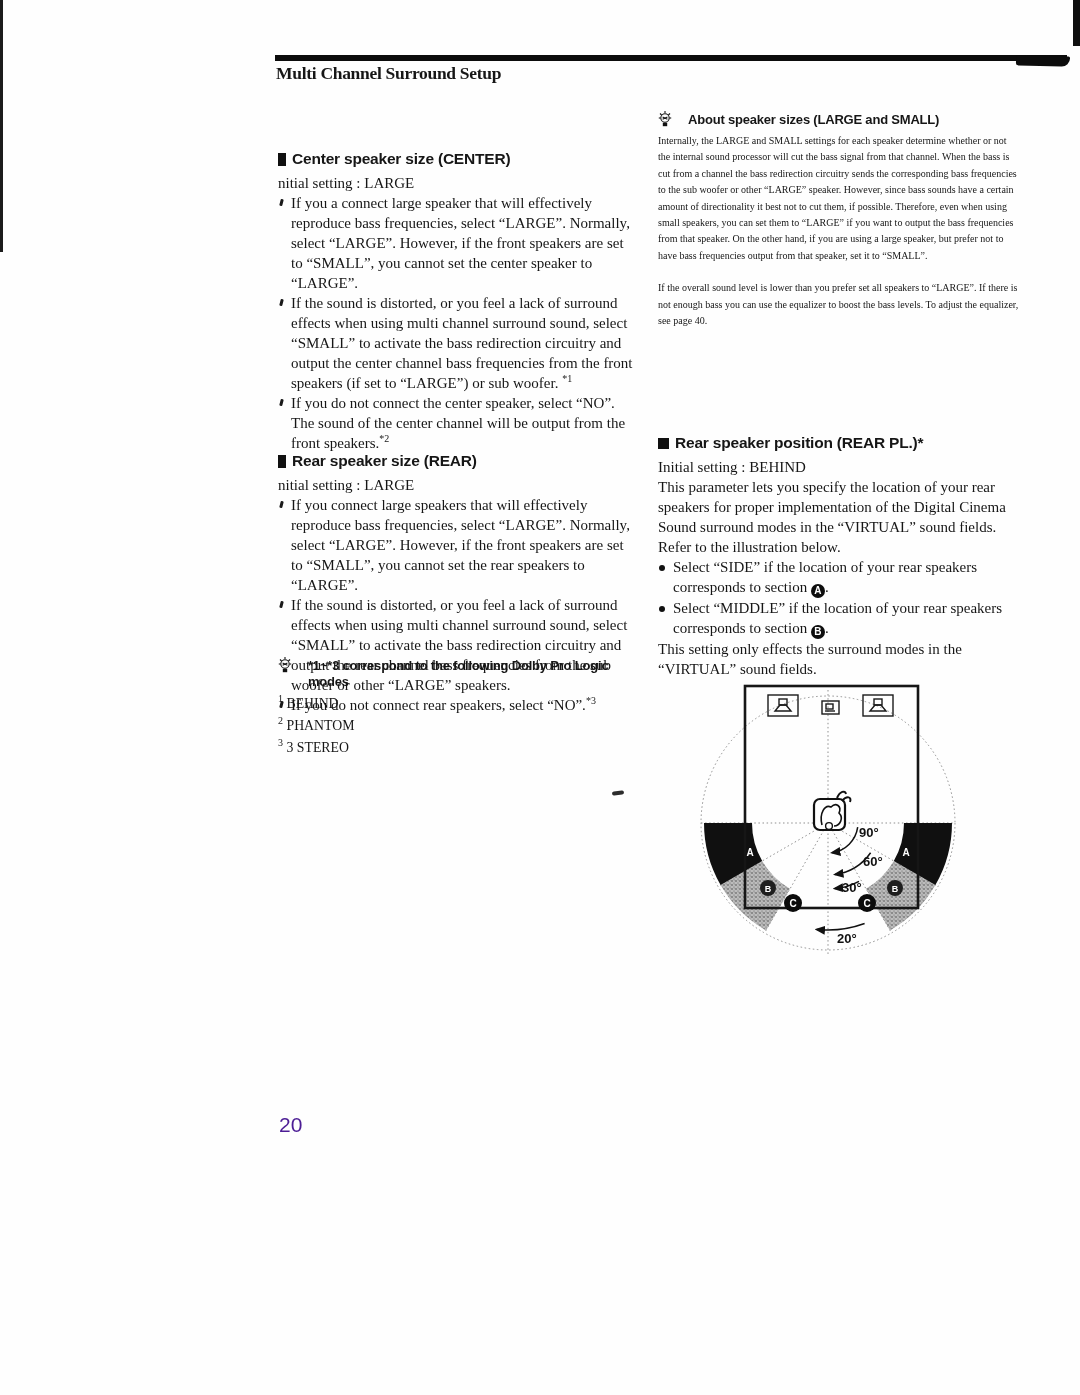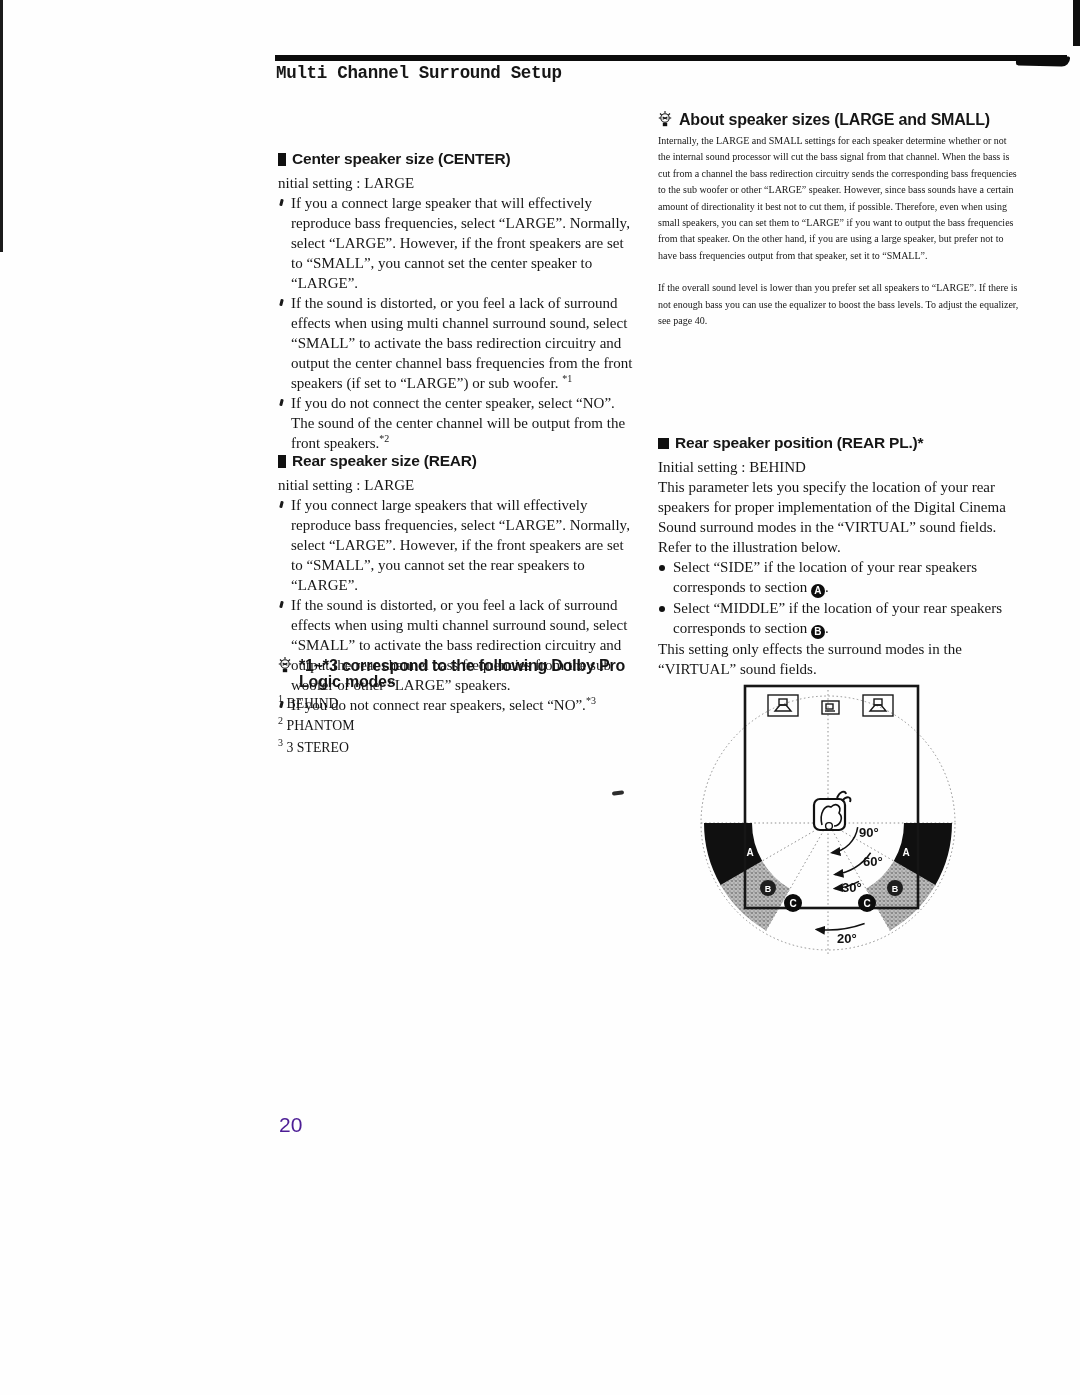--- a/index.html
+++ b/index.html
@@ -8,21 +8,21 @@
   .abs{position:absolute;}
 
   
   .edge-line{left:0;top:0;width:3px;height:252px;background:#1c1c1c;}
   .corner-mark{left:1073px;top:0;width:7px;height:46px;background:#0f0f0f;}
   .smudge{left:612px;top:791px;width:12px;height:4px;background:#2c2c2c;border-radius:2px;transform:rotate(-7deg);}
 
   
   .h-rule{left:275px;top:55px;width:792px;height:6px;background:#0c0c0c;}
   .h-rule-end{left:1016px;top:56px;width:54px;height:10px;background:#0c0c0c;border-radius:0 2px 10px 3px;transform:rotate(1.4deg);}
-  .header-title{left:276px;top:63px;font-family:Liberation Mono, monospace;font-weight:bold;
+  .header-title{left:276px;top:63px;font-family:Liberation Serif, serif;font-weight:bold;
                 font-size:17.5px;letter-spacing:-0.3px;}
 
   
   .lcol{left:278px;width:360px;}
   .rcol{left:658px;width:362px;}
 
   .sec-head{display:flex;align-items:center;gap:6px;font-family:"Liberation Sans",sans-serif;
             font-weight:bold;font-size:15.5px;letter-spacing:-0.2px;margin-bottom:5px;margin-top:32px;}
   .marker-bar{width:8px;height:13px;background:#101010;flex:0 0 auto;}
   .marker-sq{width:11px;height:11px;background:#101010;flex:0 0 auto;}
@@ -35,22 +35,22 @@
               border-radius:1px;transform:rotate(14deg);}
   .rb{padding-left:15px;}
   .rb .bm2{position:absolute;left:1px;top:8px;width:6px;height:6px;border-radius:50%;background:#111;}
 
   sup.fn{font-size:10px;line-height:0;}
 
   .badge{display:inline-flex;width:14px;height:14px;border-radius:50%;background:#0d0d0d;color:#fff;
          font-family:"Liberation Sans",sans-serif;font-weight:bold;font-size:10px;
          align-items:center;justify-content:center;vertical-align:-2px;}
 
-  .tip-head{display:flex;align-items:flex-start;gap:7px;font-family:"Liberation Sans",sans-serif;
-            font-weight:bold;font-size:16px;letter-spacing:-0.2px;line-height:16px;}
+  .tip-head{display:flex;align-items:flex-start;gap:16px;font-family:"Liberation Sans",sans-serif;
+            font-weight:bold;font-size:13px;letter-spacing:-0.2px;line-height:16px;}
   .tip-body{font-size:10px;line-height:16.4px;margin-top:5px;}
   .fnote{font-size:13.8px;line-height:17.5px;}
   .fnote sup{font-size:10px;}
 
   .pagenum{left:279px;top:1113px;font-family:"Liberation Sans",sans-serif;font-size:21px;color:#4c1d95;}
 
   .bulb{flex:0 0 auto;margin-top:-2px;}
 </style>
 </head>
 <body>

